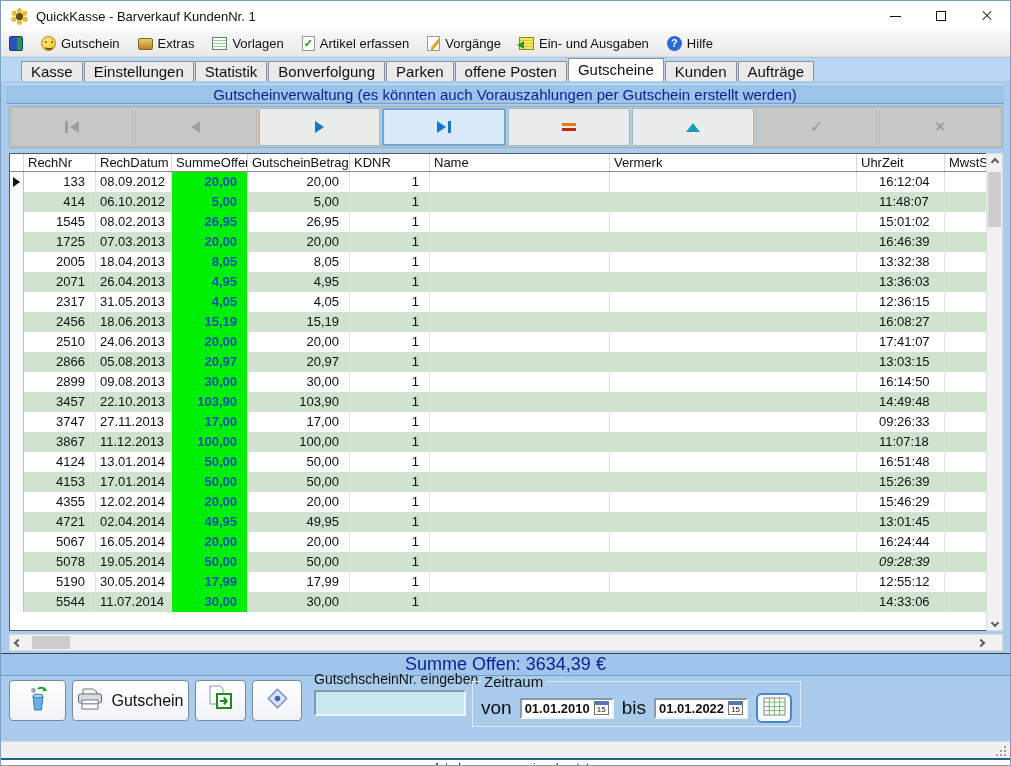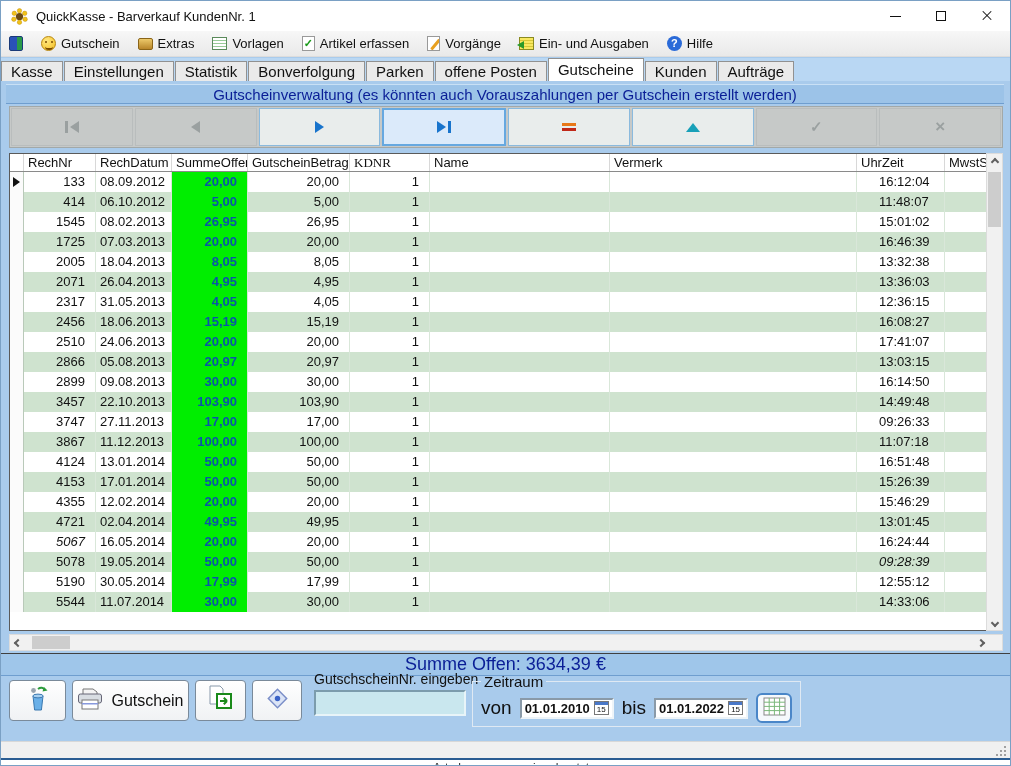--- a/index.html
+++ b/index.html
@@ -50,21 +50,21 @@
               background:repeating-linear-gradient(#f8e860 0 2px,#d8c838 2px 3px); }
   .i-einaus::after { content:""; position:absolute; left:-3px; top:3px;
               border-top:4px solid transparent; border-bottom:4px solid transparent;
               border-right:7px solid #2a9a2a; }
   .i-hilfe { width:15px; height:15px; border-radius:50%; background:#2a6ad8; }
   .i-hilfe::after { content:"?"; position:absolute; left:0; top:0; width:15px; height:15px;
               color:#fff; font-size:11px; font-weight:bold; text-align:center; line-height:15px; }
 
   
   .tabstrip { position:absolute; top:57px; left:0; right:0; height:23px; background:#b9d7f3;
-              display:flex; align-items:flex-end; padding-left:0; }
+              display:flex; align-items:flex-end; padding-left:20px; }
   .tab { font-size:15px; color:#111; background:#eaeaea; border:1px solid #919191;
          border-bottom:none; height:20px; line-height:19px; padding:0 9px; margin-right:1px; }
   .tab.active { background:#fff; height:23px; line-height:22px; font-size:15px; position:relative; z-index:2; }
 
   
   .banner { position:absolute; top:83px; left:5px; right:6px; height:20px; background:#9cc3e8;
             border-top:1px solid #c9e0f5; border-bottom:1px solid #6f9ecf;
             text-align:center; font-size:15px; line-height:19px; color:#0a1e96; }
 
   
@@ -288,21 +288,21 @@
       </div>
     </div>
 
   <div class="grid">
     <div class="ghead" id="ghead">
         <div class="hcell" style="width: 14px;"></div>
         <div class="hcell" style="width: 72px;">RechNr</div>
         <div class="hcell" style="width: 76px;">RechDatum</div>
         <div class="hcell" style="width: 76px;">SummeOffen</div>
         <div class="hcell" style="width: 102px;">GutscheinBetrag</div>
-        <div class="hcell" style="width: 80px; font-family: Liberation Serif, serif;">KDNR</div>
+        <div class="hcell" style="width: 80px;">KDNR</div>
         <div class="hcell" style="width: 180px;">Name</div>
         <div class="hcell" style="width: 247px;">Vermerk</div>
         <div class="hcell" style="width: 88px;">UhrZeit</div>
         <div class="hcell" style="width: 42px;">MwstS</div>
       </div>
     <div id="gbody">
         <div class="row">
           <div class="ind" style="width: 14px;">
             <span class="tri-row"></span>
           </div>
@@ -515,21 +515,21 @@
           <div class="bcell c-g" style="width: 76px;">49,95</div>
           <div class="bcell c-r" style="width: 102px;">49,95</div>
           <div class="bcell c-r" style="width: 80px;">1</div>
           <div class="bcell c-l" style="width: 180px;"></div>
           <div class="bcell c-l" style="width: 247px;"></div>
           <div class="bcell c-t" style="width: 88px;">13:01:45</div>
           <div class="bcell c-l" style="width: 42px;"></div>
         </div>
         <div class="row">
           <div class="ind" style="width: 14px;"></div>
-          <div class="bcell c-r" style="width: 72px; font-style: italic;">5067</div>
+          <div class="bcell c-r" style="width: 72px;">5067</div>
           <div class="bcell c-l" style="width: 76px;">16.05.2014</div>
           <div class="bcell c-g" style="width: 76px;">20,00</div>
           <div class="bcell c-r" style="width: 102px;">20,00</div>
           <div class="bcell c-r" style="width: 80px;">1</div>
           <div class="bcell c-l" style="width: 180px;"></div>
           <div class="bcell c-l" style="width: 247px;"></div>
           <div class="bcell c-t" style="width: 88px;">16:24:44</div>
           <div class="bcell c-l" style="width: 42px;"></div>
         </div>
         <div class="row alt">

